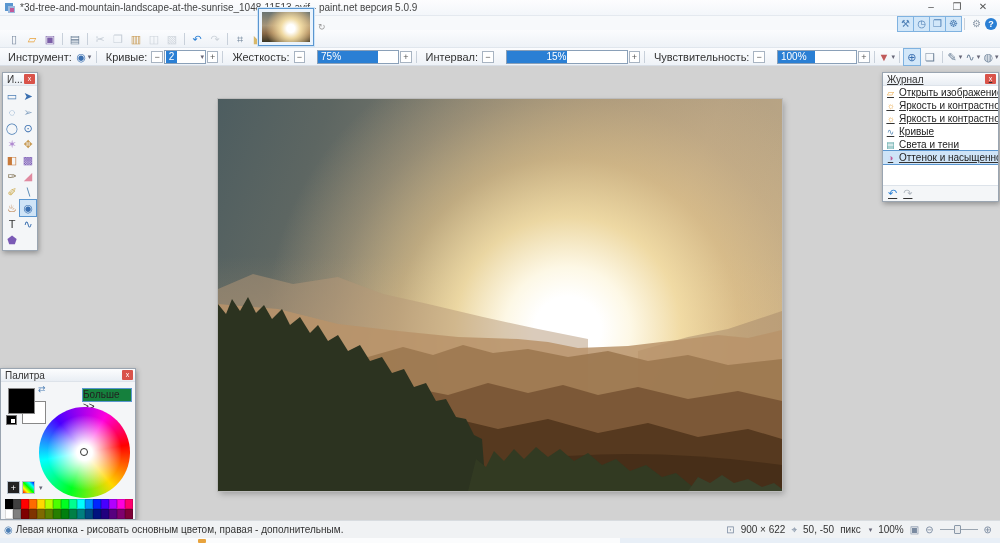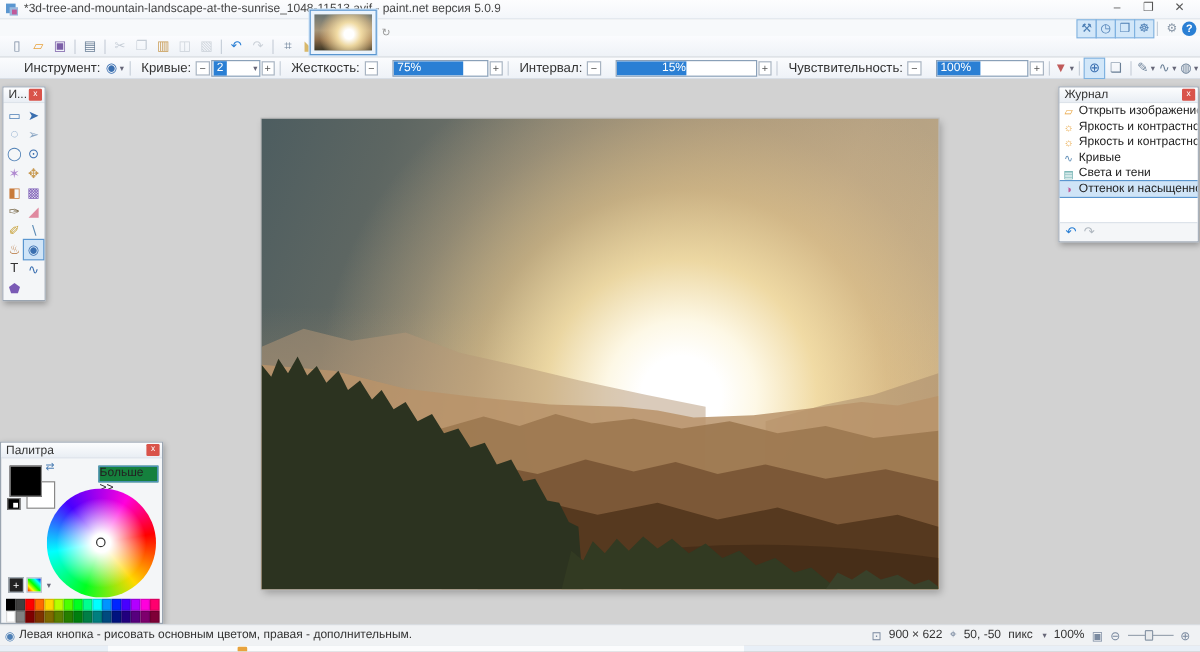--- a/index.html
+++ b/index.html
@@ -18,21 +18,21 @@
   .menu-item{padding:0 7px;height:14px;line-height:14px;font-size:11px;color:#222;}
   .menu-item.active{background:#cde5fa;outline:1px solid #90c0ea;}
   .panel-toggles{position:absolute;right:3px;top:0;display:flex;align-items:center;height:15px;}
   .toggle-btn{width:15px;height:14px;display:flex;align-items:center;justify-content:center;font-size:10px;color:#4d7fb5;margin-left:1px;}
   .toggle-btn.active{background:#d2e7f9;outline:1px solid #7fb2e0;}
   .toggle-btn.help{background:#2a7fd4;color:#fff;border-radius:50%;width:12px;height:12px;font-size:9px;font-weight:bold;}
   .toggle-btn.gear{color:#8a98a8;}
 
   
   .toolbar1{height:18px;background:linear-gradient(#fbfcfe,#eef2f7);display:flex;align-items:center;padding-left:5px;border-bottom:1px solid #e0e6ed;}
-  .toolbar2{height:18px;background:linear-gradient(#fbfcfe,#eef2f7);display:flex;align-items:center;padding-left:14px;border-bottom:1px solid #d8dee6;white-space:nowrap;}
+  .toolbar2{height:18px;background:linear-gradient(#fbfcfe,#eef2f7);display:flex;align-items:center;padding-left:2px;border-bottom:1px solid #d8dee6;white-space:nowrap;}
   .tb-btn{min-width:16px;height:16px;display:inline-flex;align-items:center;justify-content:center;margin:0 1px;}
   .tb-btn .glyph{font-size:11px;line-height:16px;}
   .tb-btn.disabled .glyph{opacity:.45;}
   .tb-btn.active{background:#d2e7f9;outline:1px solid #7fb2e0;}
   .sep{width:1px;height:12px;background:#c8d0da;margin:0 3px;flex:0 0 auto;}
   .opt-label{margin:0 3px 0 6px;color:#333;}
   .stepper{width:12px;height:12px;border:1px solid #a8b4c2;background:#fff;font-size:9px;line-height:10px;text-align:center;color:#555;margin:0 1px;}
   .combo{width:44px;height:14px;border:1px solid #8aa0b8;background:#fff;display:flex;align-items:center;padding:0 1px;}
   .combo .val{background:#2a7fd4;color:#fff;padding:0 3px;font-size:10px;line-height:12px;}
   .combo .caret{margin-left:auto;font-size:7px;color:#667;}
@@ -53,21 +53,21 @@
   
   .panel{position:absolute;background:#f4f6f8;border:1px solid #9aa5b1;box-shadow:1px 2px 5px rgba(0,0,0,.3);}
   .panel-title{height:13px;display:flex;align-items:center;justify-content:space-between;background:linear-gradient(#fcfdfe,#e9eef4);padding:0 2px 0 4px;font-size:10px;color:#333;border-bottom:1px solid #dde3ea;}
   .panel-close{width:11px;height:10px;background:#d9534a;color:#fff;font-size:7px;line-height:10px;text-align:center;border-radius:1px;}
 
   .tools-panel{left:2px;top:72px;width:36px;}
   .tools-grid{display:grid;grid-template-columns:16px 16px;gap:0;padding:2px 1px;background:#f4f6f8;}
   .tool-cell{width:16px;height:16px;display:flex;align-items:center;justify-content:center;font-size:11px;}
   .tool-cell.selected{background:#cfe4f7;outline:1px solid #5a96d0;}
 
-  .history-panel{left:882px;top:72px;width:117px;height:130px;display:flex;flex-direction:column;}
+  .history-panel{left:882px;top:72px;width:117px;height:130px;display:flex;flex-direction:column;text-decoration:underline;}
   .history-list{background:#fff;flex:1;overflow:hidden;}
   .history-item{height:13px;display:flex;align-items:center;gap:3px;padding:0 2px;font-size:10px;white-space:nowrap;overflow:hidden;color:#222;}
   .history-item .h-icon{font-size:9px;width:11px;text-align:center;flex:0 0 auto;}
   .history-item.selected{background:#cfe4f7;outline:1px solid #5a96d0;}
   .history-footer{height:16px;border-top:1px solid #dde3ea;display:flex;align-items:center;gap:6px;padding:0 5px;background:#f4f6f8;}
   .history-footer .glyph{font-size:11px;}
 
   .palette-panel{left:0;top:368px;width:136px;height:152px;}
   .swatch-primary{position:absolute;left:7px;top:19px;width:27px;height:26px;background:#000;border:1px solid #888;z-index:2;}
   .swatch-secondary{position:absolute;left:21px;top:32px;width:24px;height:23px;background:#fff;border:1px solid #888;z-index:1;}

